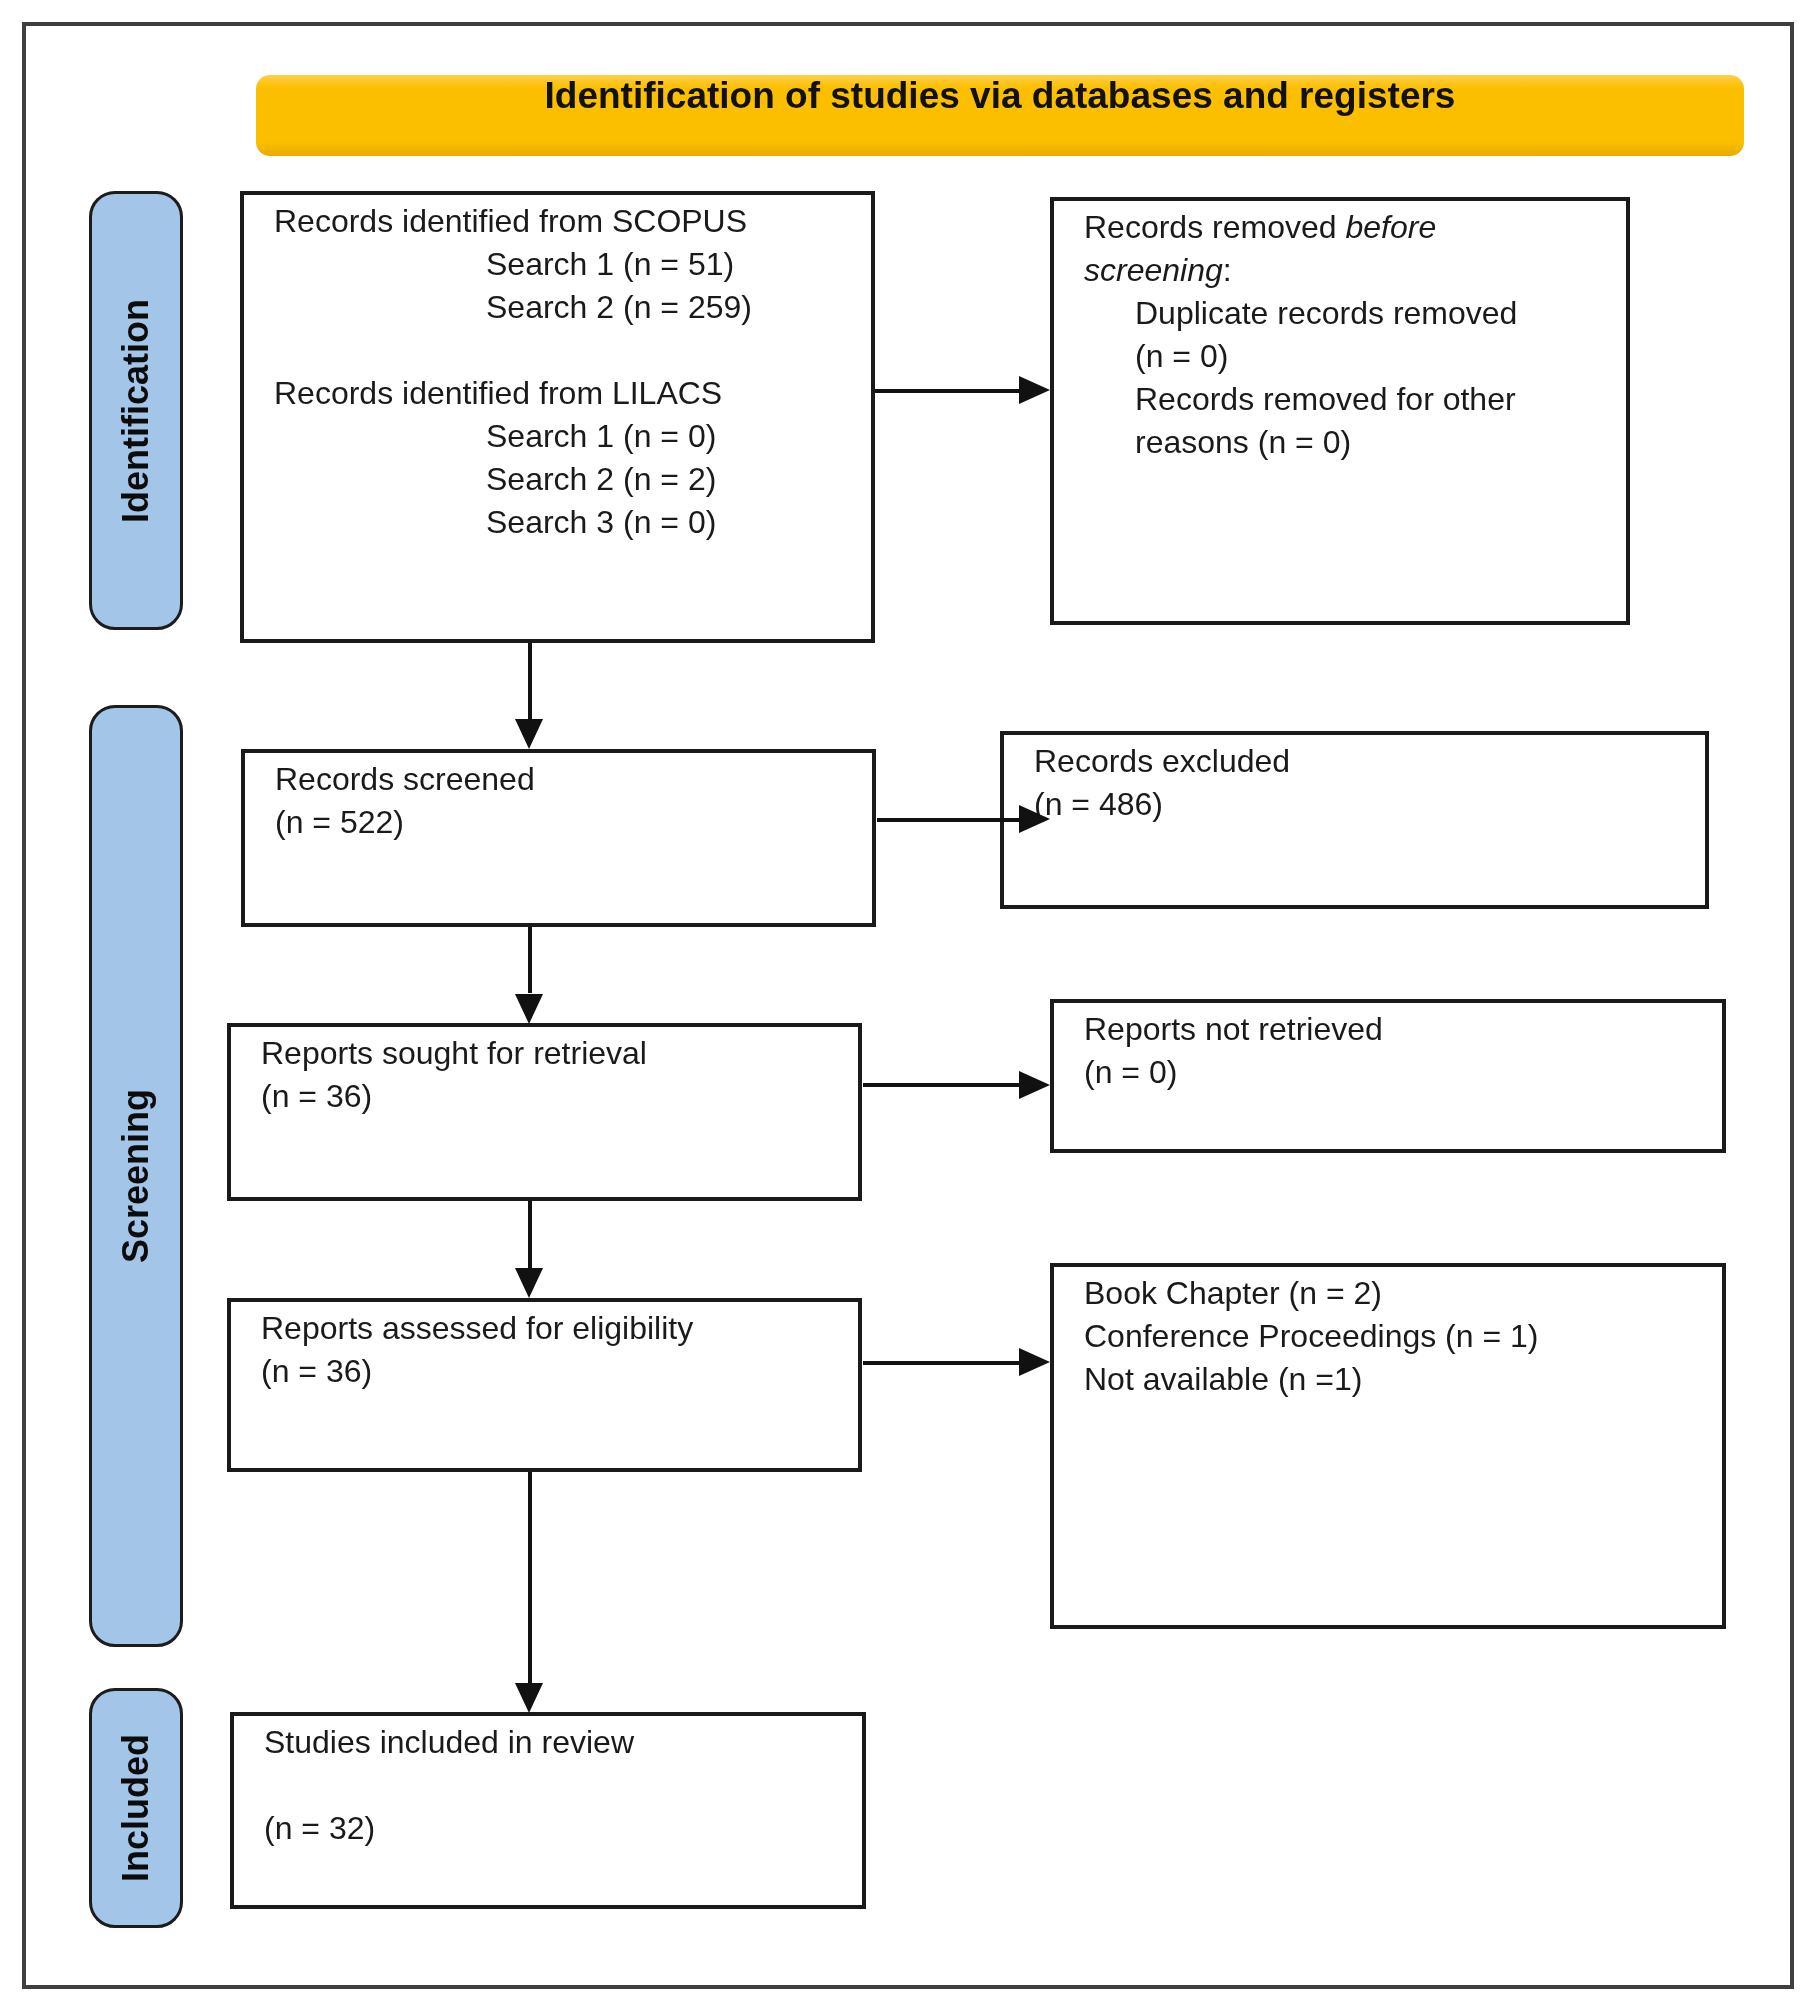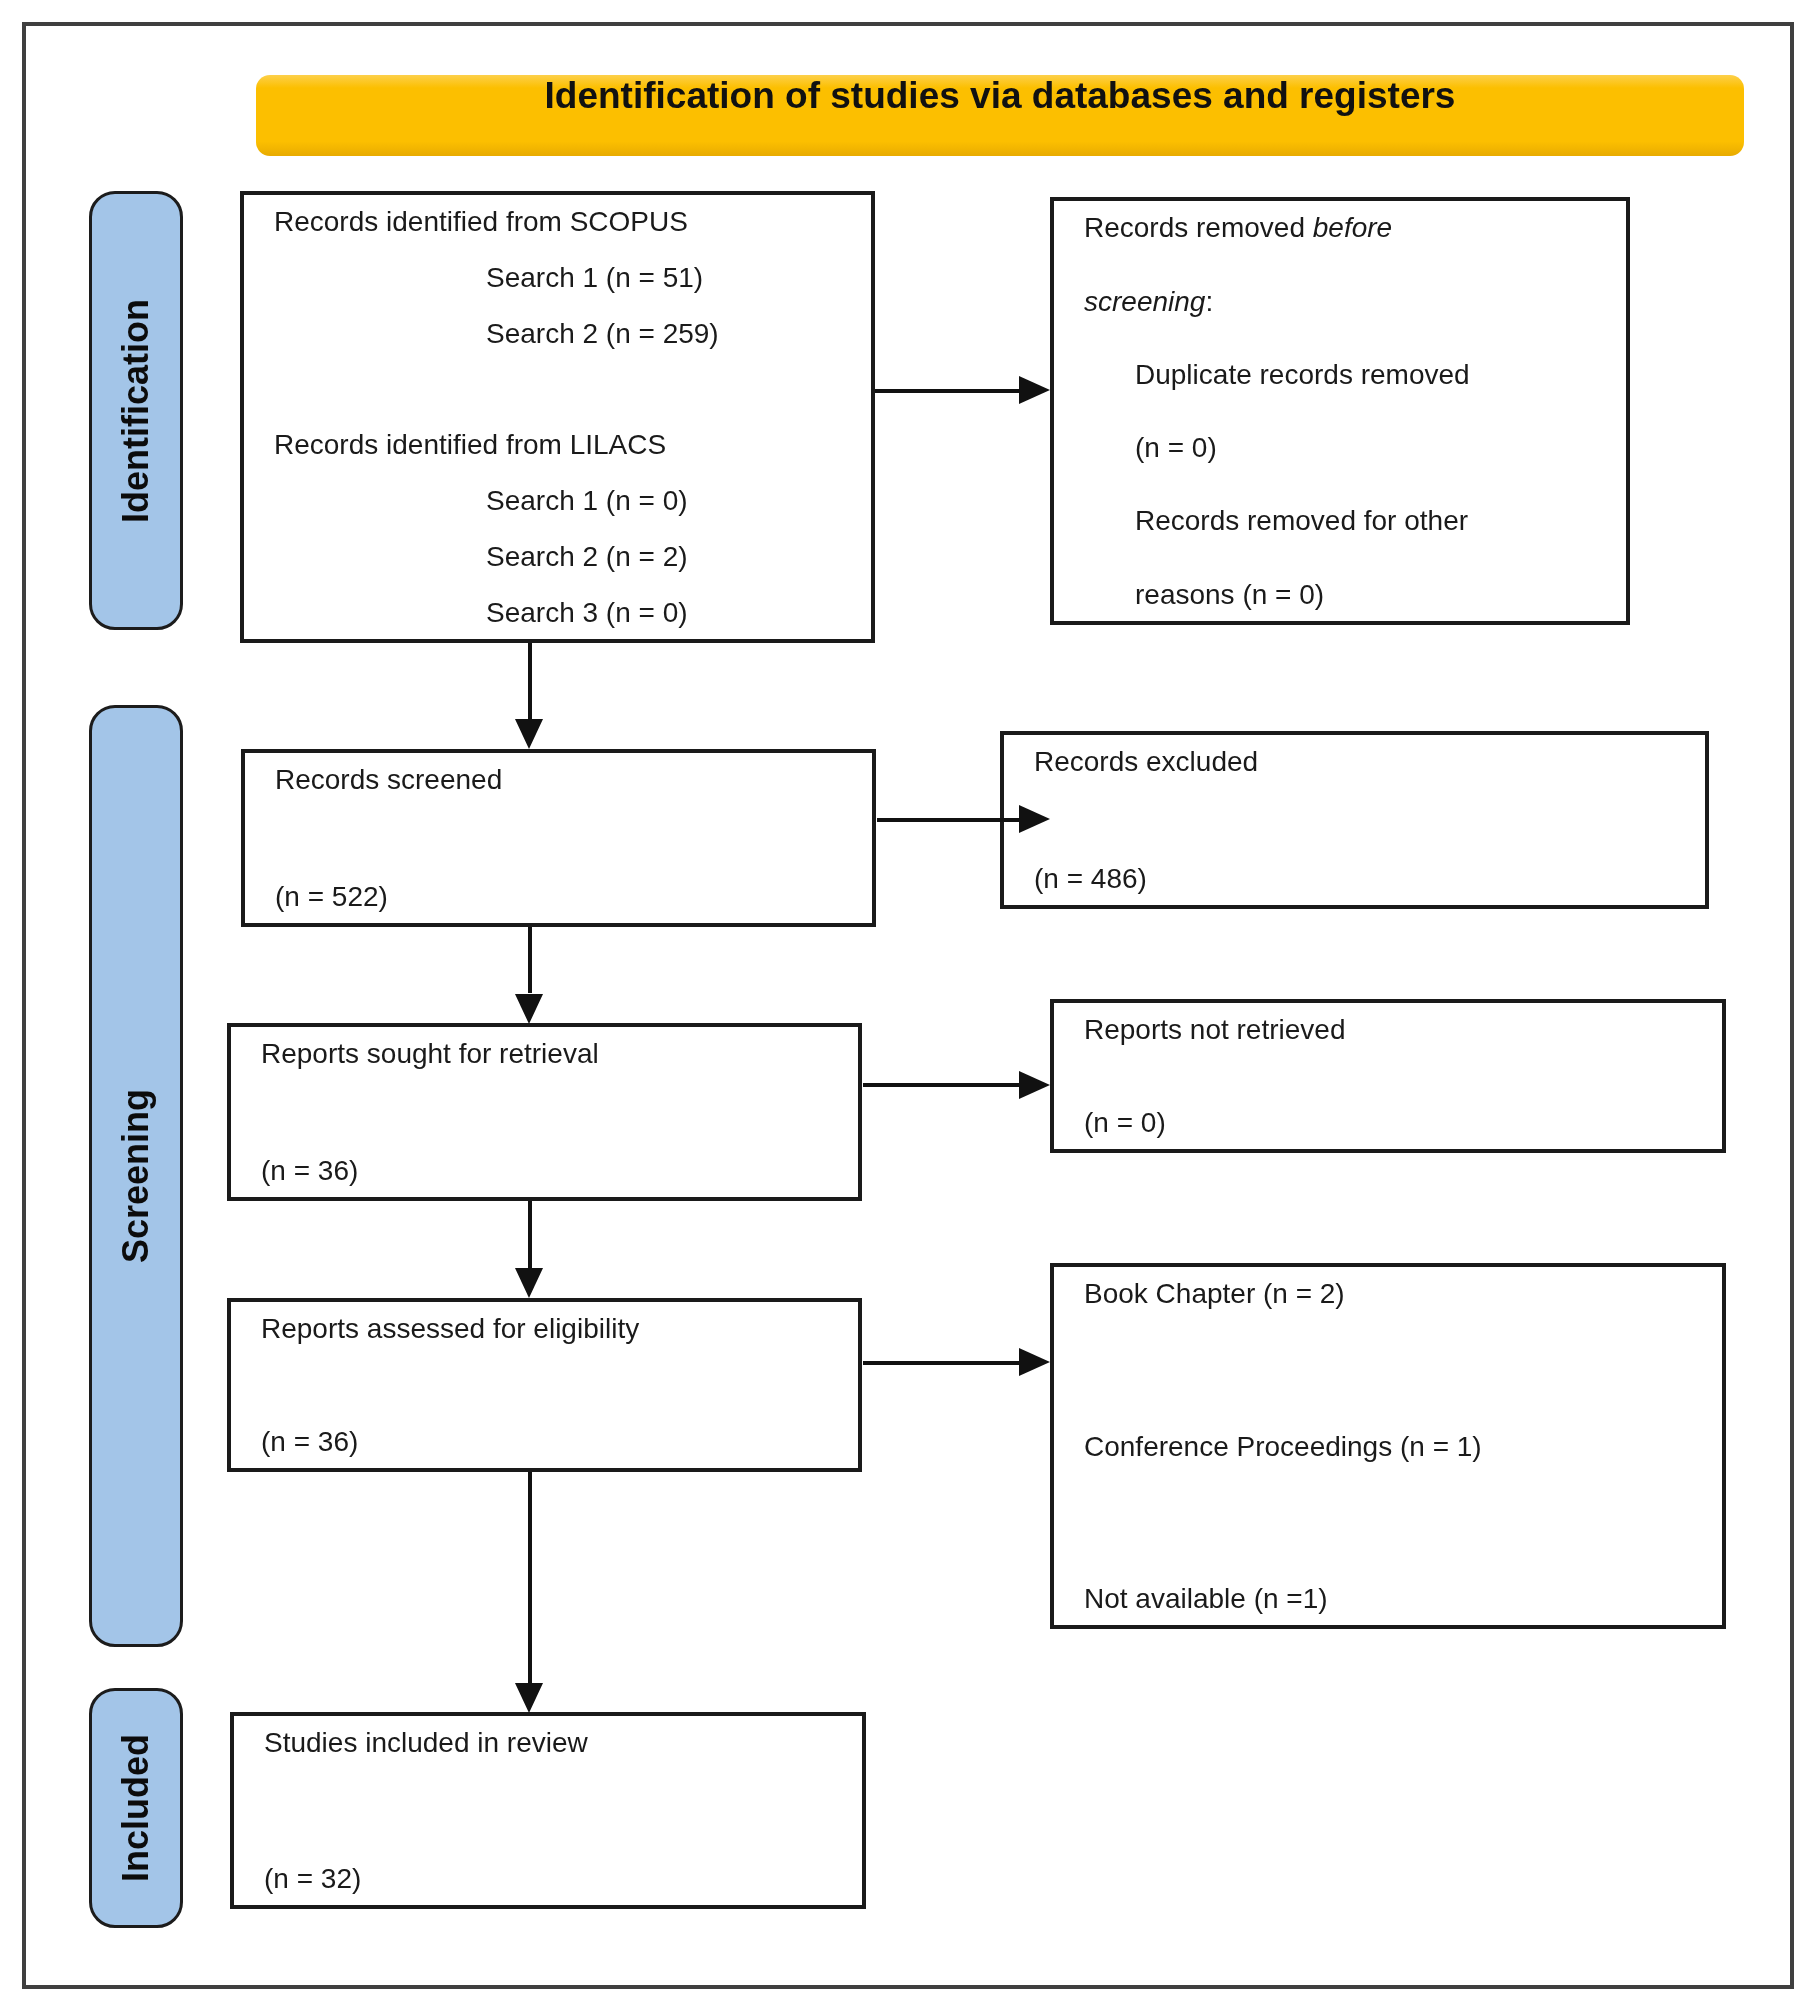--- a/index.html
+++ b/index.html
@@ -41,37 +41,37 @@
     writing-mode:vertical-rl;transform:rotate(180deg);
     font-size:36px;font-weight:bold;white-space:nowrap;color:#0c0c0c;
   }
   #bar-identification{top:191px;height:439px;}
   #bar-screening{top:705px;height:942px;}
   #bar-included{top:1688px;height:240px;}
   
   .flow-box{
     position:absolute;background:#ffffff;
     border:4.3px solid var(--box-border);box-sizing:border-box;
-    display:flex;flex-direction:column;justify-content:space-between;
-    font-size:28px;line-height:43px;
+    display:flex;flex-direction:column;justify-content:flex-start;
+    font-size:32px;line-height:43px;
     padding:5.4px 19px 5.4px 0;
   }
   .flow-box .line{min-height:43px;padding-left:30px;white-space:nowrap;}
   .flow-box .line.align-indent{padding-left:81px;}
   .flow-box .line.align-tab{padding-left:242px;}
   .flow-box .line em{font-style:italic;}
   #box-records-identified{left:240px;top:191px;width:635px;height:452px;}
   #box-records-removed{left:1050px;top:197px;width:580px;height:428px;}
   #box-records-screened{left:241px;top:749px;width:635px;height:178px;}
   #box-records-excluded{left:1000px;top:731px;width:709px;height:178px;}
   #box-reports-sought{left:227px;top:1023px;width:635px;height:178px;}
   #box-reports-not-retrieved{left:1050px;top:999px;width:676px;height:154px;}
   #box-reports-assessed{left:227px;top:1298px;width:635px;height:174px;}
   #box-reports-excluded{left:1050px;top:1263px;width:676px;height:366px;}
-  #box-studies-included{left:230px;top:1712px;width:636px;height:197px;}
+  #box-studies-included{left:230px;top:1712px;width:636px;height:197px;gap:43px;}
   
   .shaft-v{position:absolute;width:3.8px;background:var(--arrow);}
   .shaft-h{position:absolute;height:3.8px;background:var(--arrow);}
   .head-down{
     position:absolute;width:0;height:0;
     border-left:14.5px solid transparent;border-right:14.5px solid transparent;
     border-top:30px solid var(--arrow);
   }
   .head-right{
     position:absolute;width:0;height:0;

